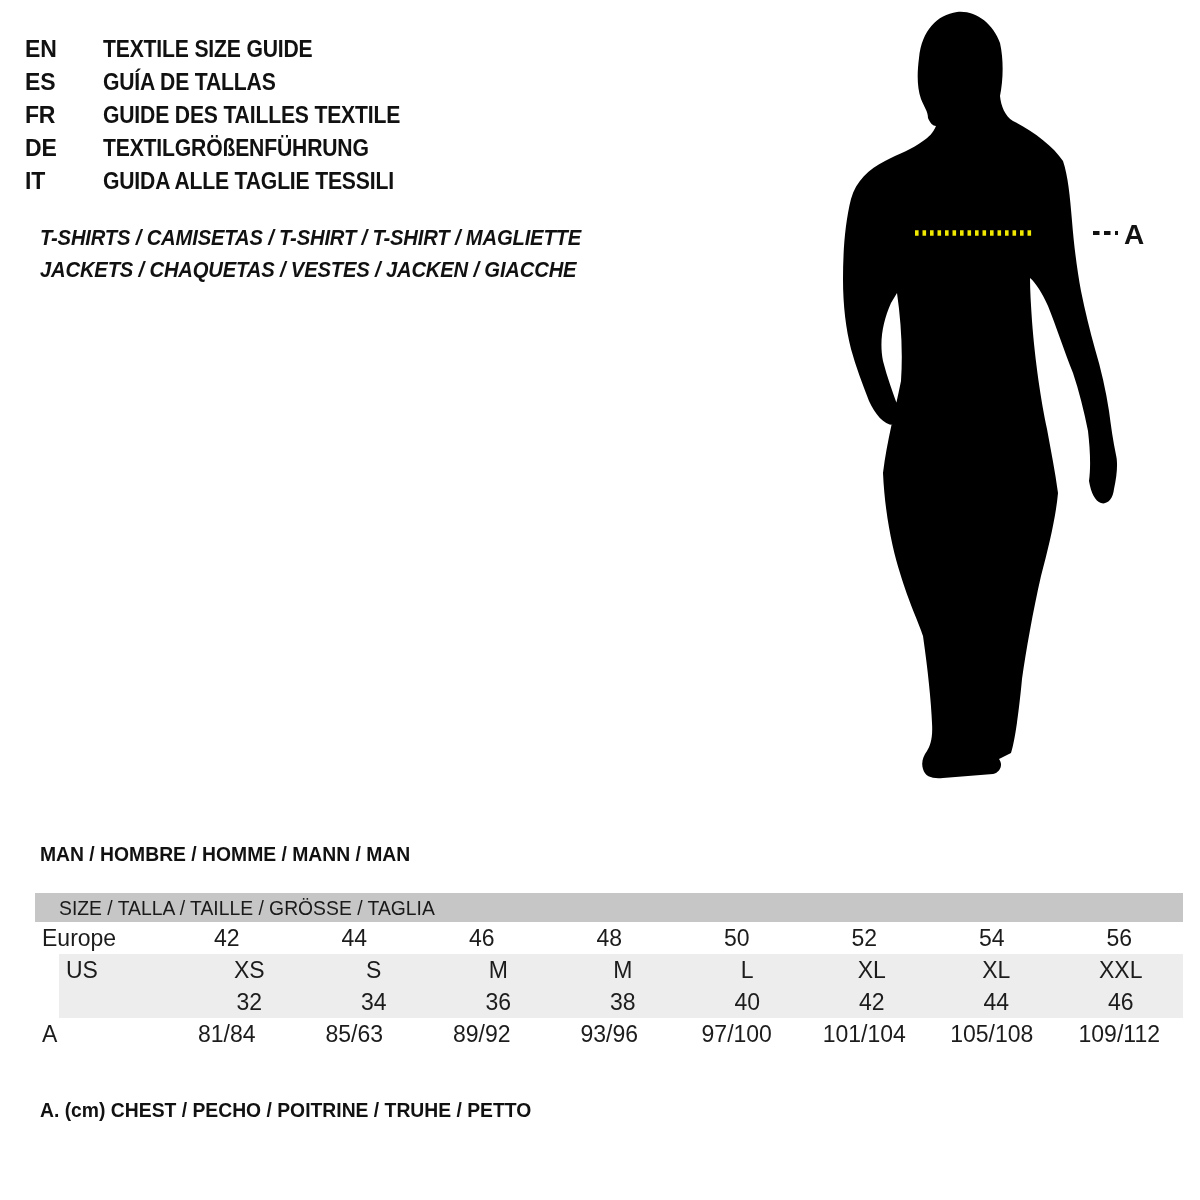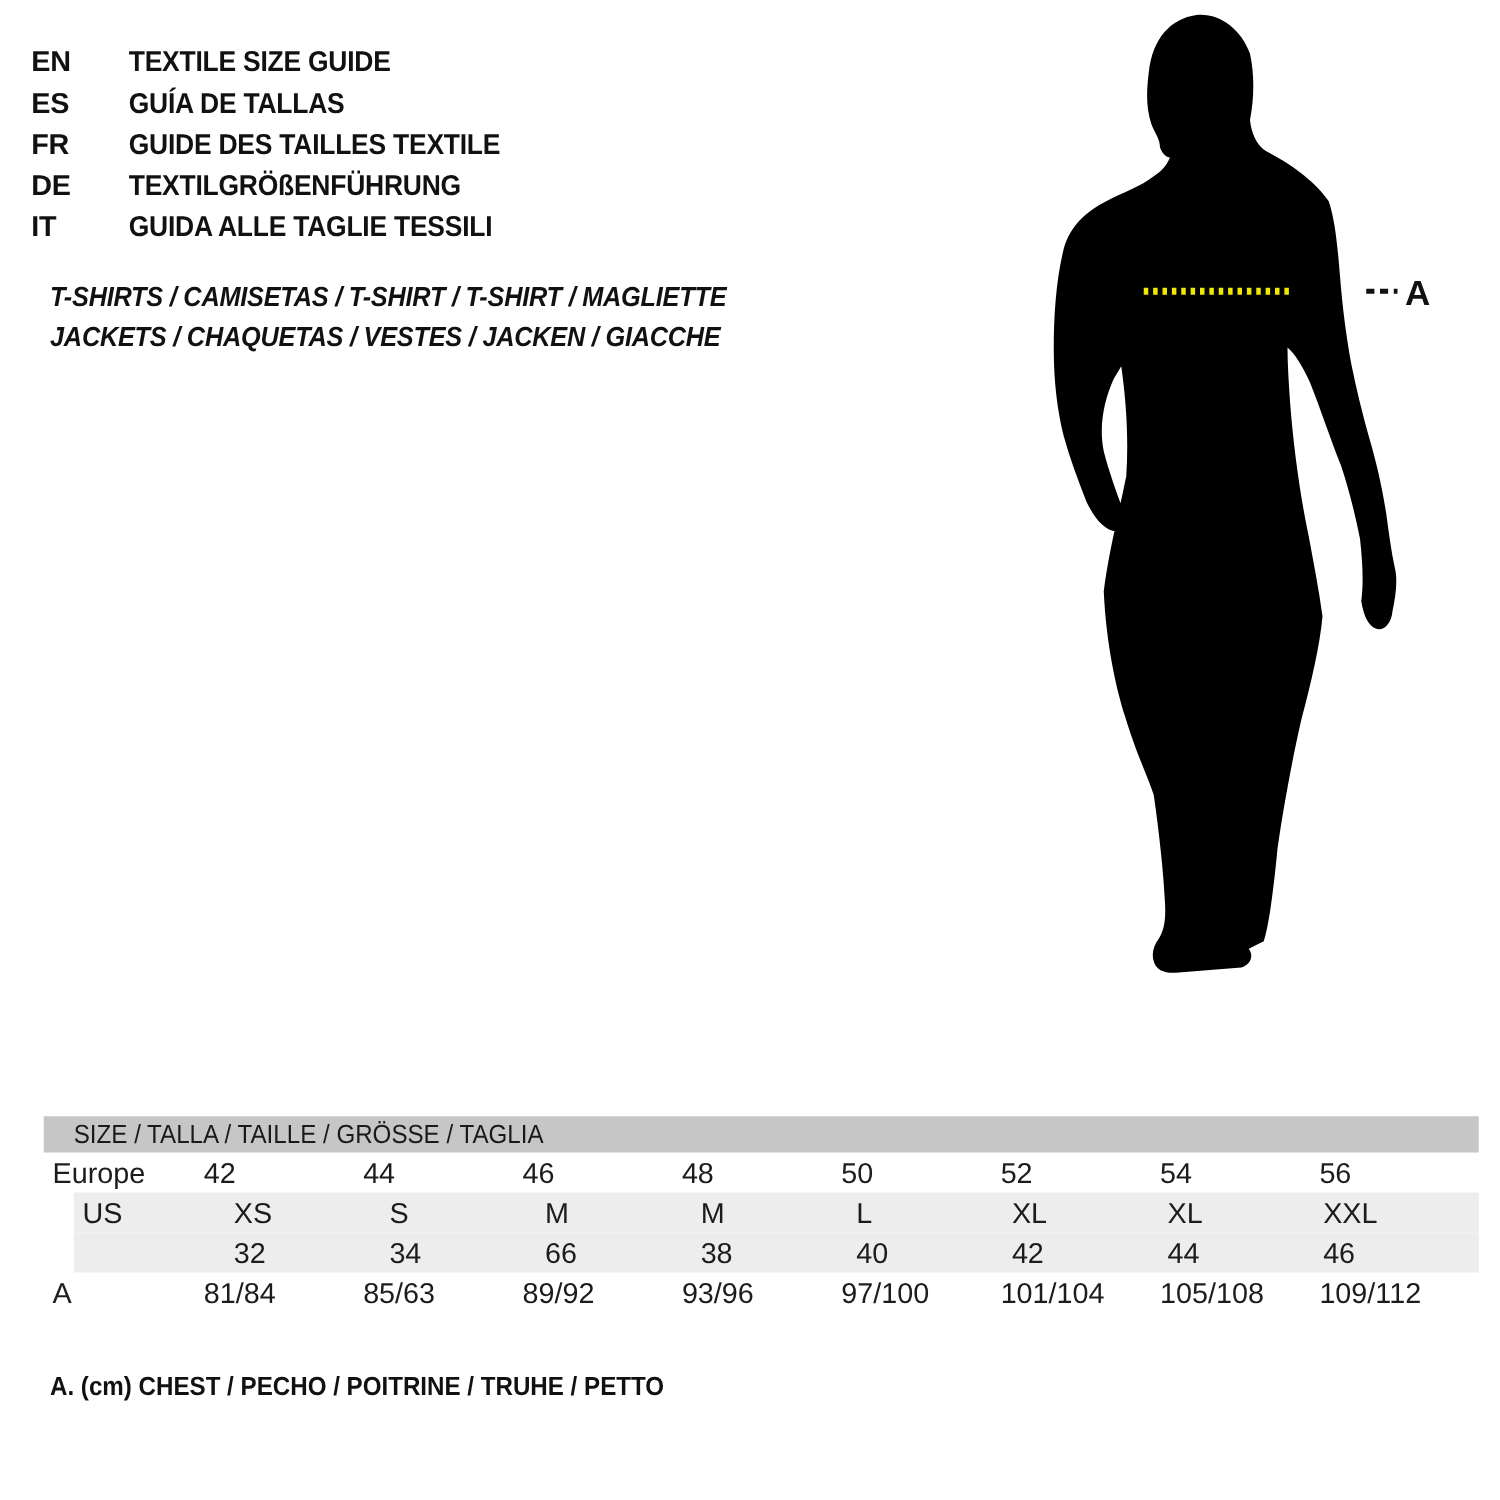--- a/index.html
+++ b/index.html
@@ -97,21 +97,21 @@
     padding-left: 24px;
   }
   .trow {
     display: grid;
     grid-template-columns: 128px repeat(8, 1fr);
     height: 32px;
     line-height: 32px;
     font-size: 23px;
   }
   .trow.shaded { background: var(--stripe-bg, #ededed); margin-left: 24px; }
-  .tcell { color: #1c1c1c; }
+  .tcell { text-align: center; color: #1c1c1c; }
   .tcell.label { text-align: left; padding-left: 7px; }
 
   
   .footnote {
     position: absolute;
     left: 40px;
     top: 1096px;
     font-weight: 700;
     font-size: 21px;
     height: 28px;
@@ -208,20 +208,23 @@
              C 160 71 161 51 157 33
              C 150 13 132 0 114 2
              Z" fill="#000000"></path>
       </g>
       <line x1="94" y1="223" x2="211" y2="223" stroke-width="5.5" stroke-dasharray="3.6 3.9" stroke="#f0e800"></line>
       <line x1="272" y1="223" x2="297" y2="223" stroke-width="4" stroke-dasharray="6.5 4.5" stroke="#111111"></line>
       <text class="measure-label" x="303" y="234">A</text>
     </svg>
   </div>
 
+  <h2 class="man-title">
+    <span class="cond">MAN / HOMBRE / HOMME / MANN / MAN</span>
+  </h2>
 
   <section class="size-table">
     <div class="size-table-header">
       <span class="cond">SIZE / TALLA / TAILLE / GRÖSSE / TAGLIA</span>
     </div>
     <div>
         <div class="trow">
           <div class="tcell label">Europe</div>
           <div class="tcell">42</div>
           <div class="tcell">44</div>
@@ -240,21 +243,21 @@
           <div class="tcell">M</div>
           <div class="tcell">L</div>
           <div class="tcell">XL</div>
           <div class="tcell">XL</div>
           <div class="tcell">XXL</div>
         </div>
         <div class="trow shaded">
           <div class="tcell label"></div>
           <div class="tcell">32</div>
           <div class="tcell">34</div>
-          <div class="tcell">66</div>
+          <div class="tcell">36</div>
           <div class="tcell">38</div>
           <div class="tcell">40</div>
           <div class="tcell">42</div>
           <div class="tcell">44</div>
           <div class="tcell">46</div>
         </div>
         <div class="trow">
           <div class="tcell label">A</div>
           <div class="tcell">81/84</div>
           <div class="tcell">85/63</div>

